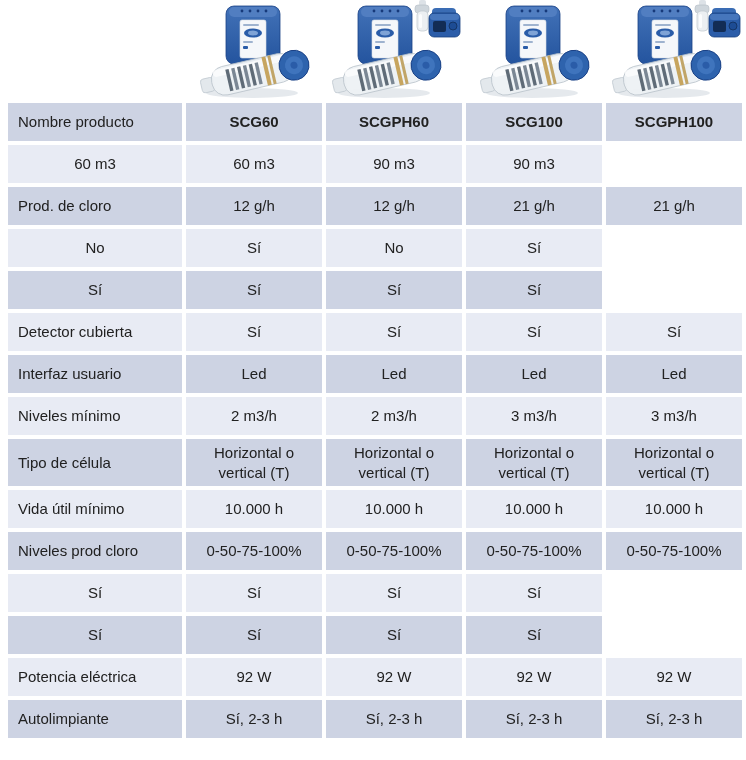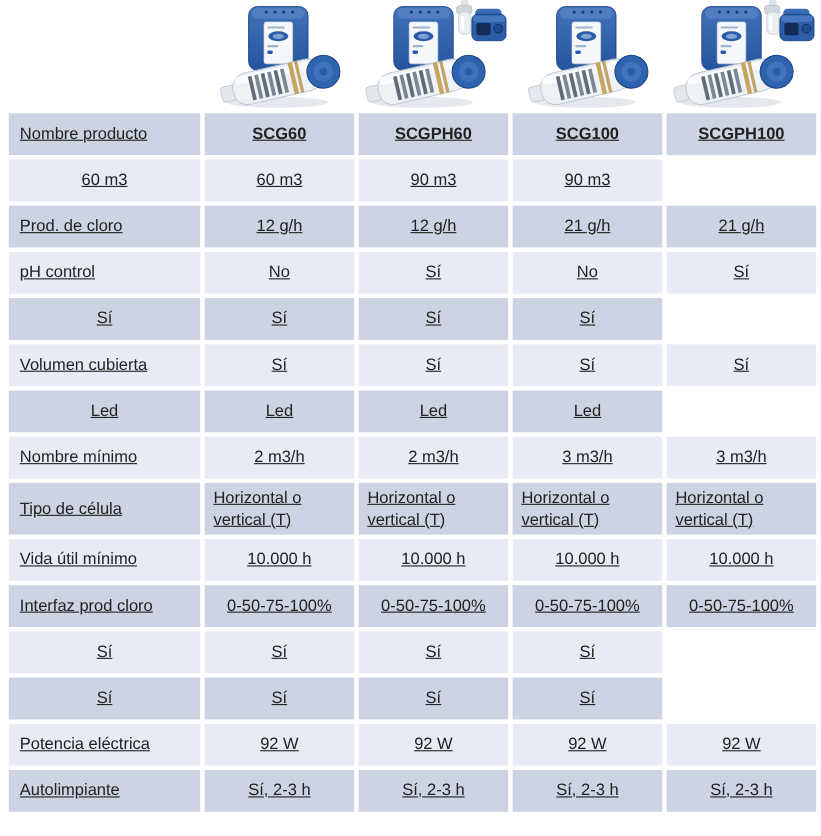--- a/index.html
+++ b/index.html
@@ -29,21 +29,20 @@
   }
   .product-image svg { display: block; }
   
   .spec-table {
     display: flex;
     flex-direction: column;
     row-gap: 4px;
     padding-left: 8px;
     margin-top: 3px;
     width: 734px;
-    text-decoration: underline;
   }
   .trow {
     display: grid;
     grid-template-columns: 174px 136px 136px 136px 136px;
     column-gap: 4px;
   }
   .cell {
     box-sizing: border-box;
     min-height: 38px;
     padding: 4px 8px;
@@ -53,21 +52,21 @@
     line-height: 1.3;
   }
   .trow.dark  .cell { background: var(--band-dark, #cdd3e3); }
   .trow.light .cell { background: var(--band-light, #e8ebf4); }
   .cell.label {
     justify-content: flex-start;
     padding-left: 10px;
   }
   .cell.value {
     justify-content: center;
-    text-align: left;
+    text-align: center;
   }
   .trow.bold-values .cell.value { font-weight: 700; }
 </style>
 </head>
 <body>
 
 <div class="page">
 
   <div class="image-row">
     <div></div>
@@ -286,68 +285,68 @@
         <div class="cell value">90 m3</div>
       </div>
       <div class="trow dark">
         <div class="cell label">Prod. de cloro</div>
         <div class="cell value">12 g/h</div>
         <div class="cell value">12 g/h</div>
         <div class="cell value">21 g/h</div>
         <div class="cell value">21 g/h</div>
       </div>
       <div class="trow light">
-        <div class="cell label">pH control</div>
         <div class="cell value">No</div>
         <div class="cell value">Sí</div>
         <div class="cell value">No</div>
         <div class="cell value">Sí</div>
       </div>
       <div class="trow dark">
         <div class="cell value">Sí</div>
         <div class="cell value">Sí</div>
         <div class="cell value">Sí</div>
         <div class="cell value">Sí</div>
       </div>
       <div class="trow light">
-        <div class="cell label">Volumen cubierta</div>
-        <div class="cell value">Sí</div>
-        <div class="cell value">Sí</div>
-        <div class="cell value">Sí</div>
-        <div class="cell value">Sí</div>
-      </div>
-      <div class="trow dark">
+        <div class="cell label">Detector cubierta</div>
+        <div class="cell value">Sí</div>
+        <div class="cell value">Sí</div>
+        <div class="cell value">Sí</div>
+        <div class="cell value">Sí</div>
+      </div>
+      <div class="trow dark">
+        <div class="cell label">Interfaz usuario</div>
         <div class="cell value">Led</div>
         <div class="cell value">Led</div>
         <div class="cell value">Led</div>
         <div class="cell value">Led</div>
       </div>
       <div class="trow light">
-        <div class="cell label">Nombre mínimo</div>
+        <div class="cell label">Niveles mínimo</div>
         <div class="cell value">2 m3/h</div>
         <div class="cell value">2 m3/h</div>
         <div class="cell value">3 m3/h</div>
         <div class="cell value">3 m3/h</div>
       </div>
       <div class="trow dark">
         <div class="cell label">Tipo de célula</div>
         <div class="cell value">Horizontal o vertical (T)</div>
         <div class="cell value">Horizontal o vertical (T)</div>
         <div class="cell value">Horizontal o vertical (T)</div>
         <div class="cell value">Horizontal o vertical (T)</div>
       </div>
       <div class="trow light">
         <div class="cell label">Vida útil mínimo</div>
         <div class="cell value">10.000 h</div>
         <div class="cell value">10.000 h</div>
         <div class="cell value">10.000 h</div>
         <div class="cell value">10.000 h</div>
       </div>
       <div class="trow dark">
-        <div class="cell label">Interfaz prod cloro</div>
+        <div class="cell label">Niveles prod cloro</div>
         <div class="cell value">0-50-75-100%</div>
         <div class="cell value">0-50-75-100%</div>
         <div class="cell value">0-50-75-100%</div>
         <div class="cell value">0-50-75-100%</div>
       </div>
       <div class="trow light">
         <div class="cell value">Sí</div>
         <div class="cell value">Sí</div>
         <div class="cell value">Sí</div>
         <div class="cell value">Sí</div>

